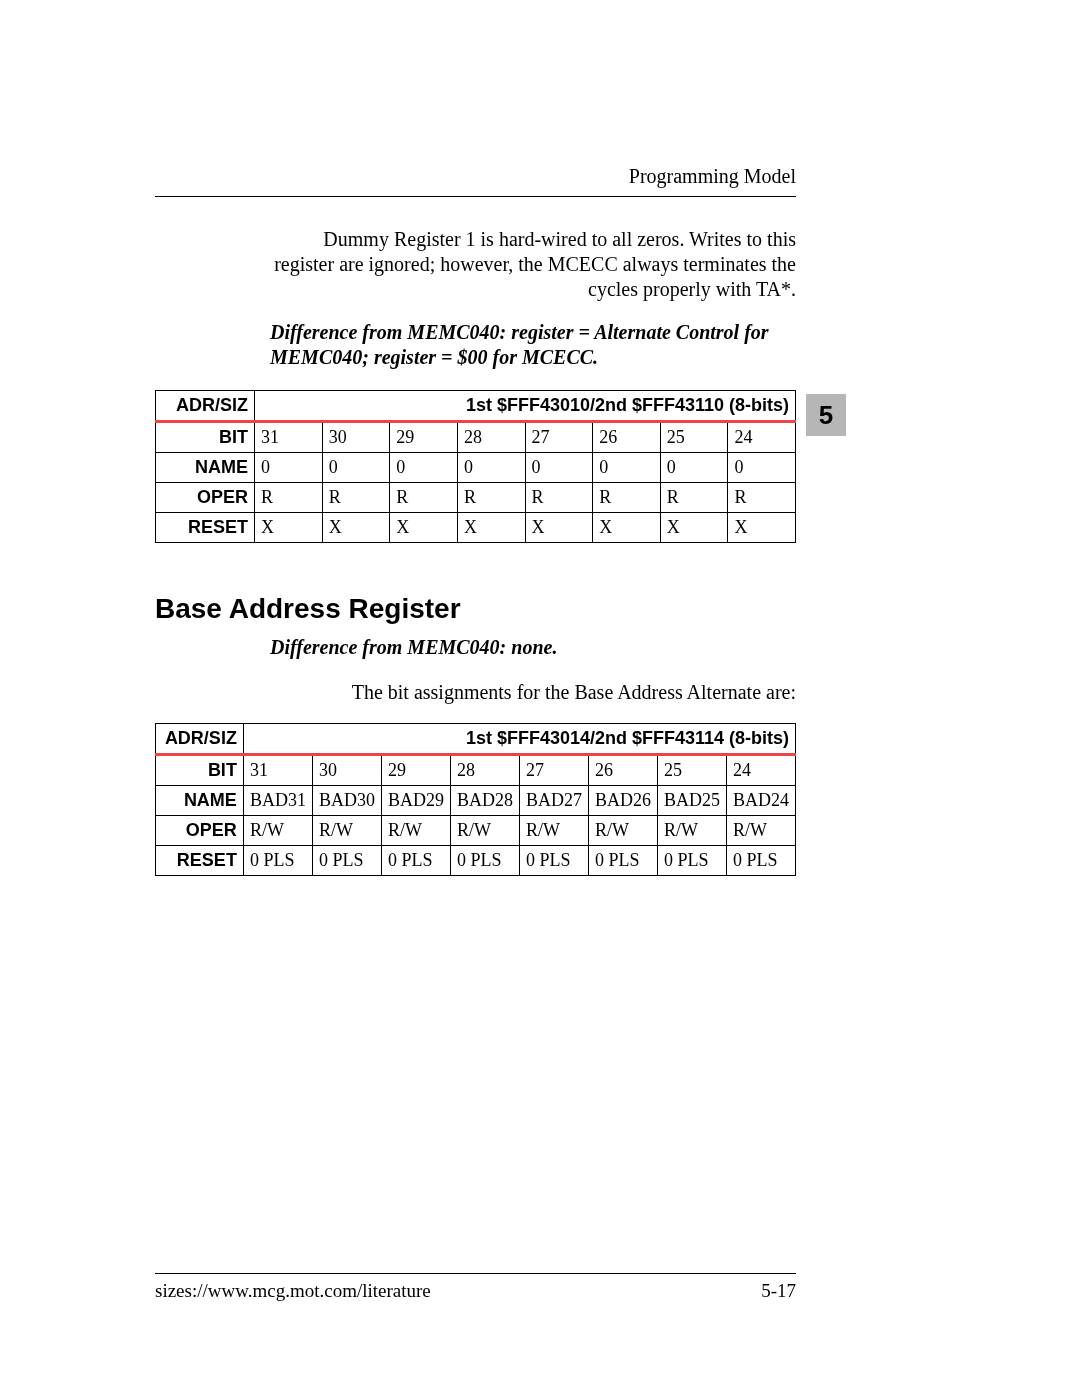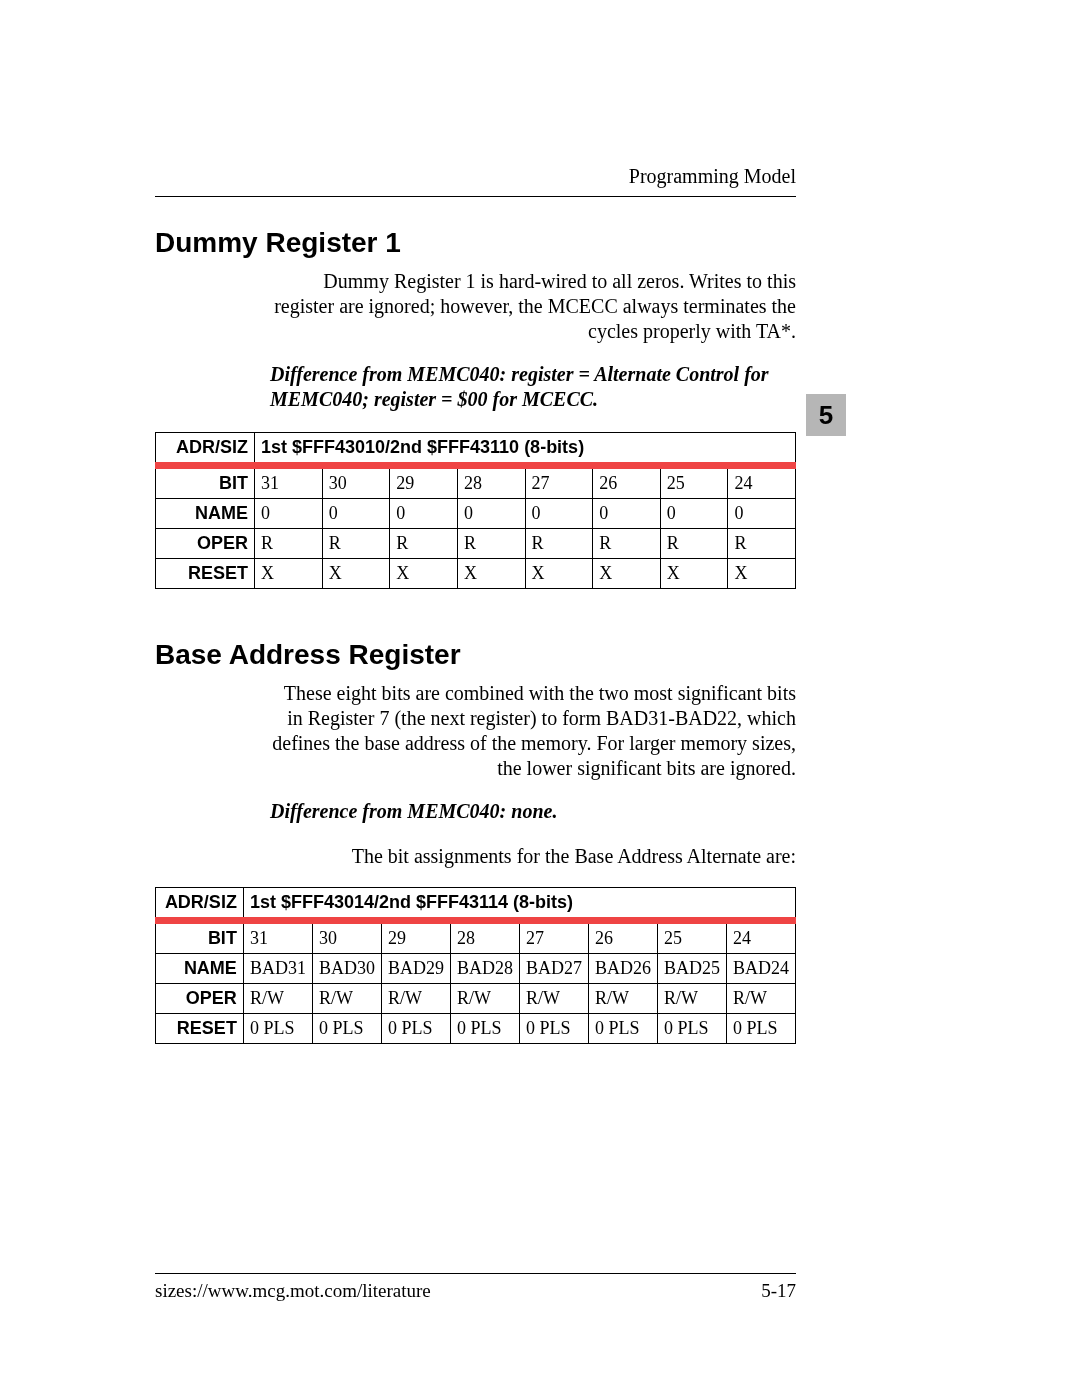--- a/index.html
+++ b/index.html
@@ -71,25 +71,25 @@
   }
   table.reg th {
     font-family: Helvetica, Arial, sans-serif;
     font-weight: bold;
     text-align: right;
     width: 86px;
   }
   table.reg td.adr {
     font-family: Helvetica, Arial, sans-serif;
     font-weight: bold;
-    text-align: left;
+    text-align: right;
   }
   table.reg tr.adr-row th,
   table.reg tr.adr-row td {
-    border-bottom: 7px solid #ef4444;
+    border-bottom: 3px solid #ef4444;
   }
   
   .footer {
     position: absolute;
     left: 155px;
     right: 180px;
     bottom: 95px;
     font-size: 19px;
   }
   .footer hr {
@@ -101,21 +101,20 @@
   .footer .pg  { float: right; }
 </style>
 </head>
 <body>
 
 <div class="page">
 
   <div class="running-head">Programming Model</div>
   <hr class="rule">
 
-  <h2 class="section">Dummy Register 1</h2>
 
   <div class="body-block">
     <p class="body-para">Dummy Register 1 is hard-wired to all zeros. Writes to this register are ignored; however, the MCECC always terminates the cycles properly with TA*.</p>
     <p class="diff-note">Difference from MEMC040:  register = Alternate Control for MEMC040; register = $00 for MCECC.</p>
   </div>
 
   <div class="chapter-tab" style="top:394px">5</div>
 
   <table class="reg">
     <tbody>
@@ -166,21 +165,20 @@
       <td>X</td>
       <td>X</td>
       <td>X</td>
     </tr>
   </tbody>
     </table>
 
   <h2 class="section">Base Address Register</h2>
 
   <div class="body-block">
-    <p class="body-para">These eight bits are combined with the two most significant bits in Register 7 (the next register) to form BAD31-BAD22, which defines the base address of the memory. For larger memory sizes, the lower significant bits are ignored.</p>
     <p class="diff-note">Difference from MEMC040:  none.</p>
     <p class="body-para" style="margin-left:-115px">The bit assignments for the Base Address Alternate are:</p>
   </div>
 
   <table class="reg">
     <tbody>
         <tr class="adr-row">
       <th>ADR/SIZ</th>
       <td class="adr" colspan="8">1st $FFF43014/2nd $FFF43114 (8-bits)</td>
     </tr>

